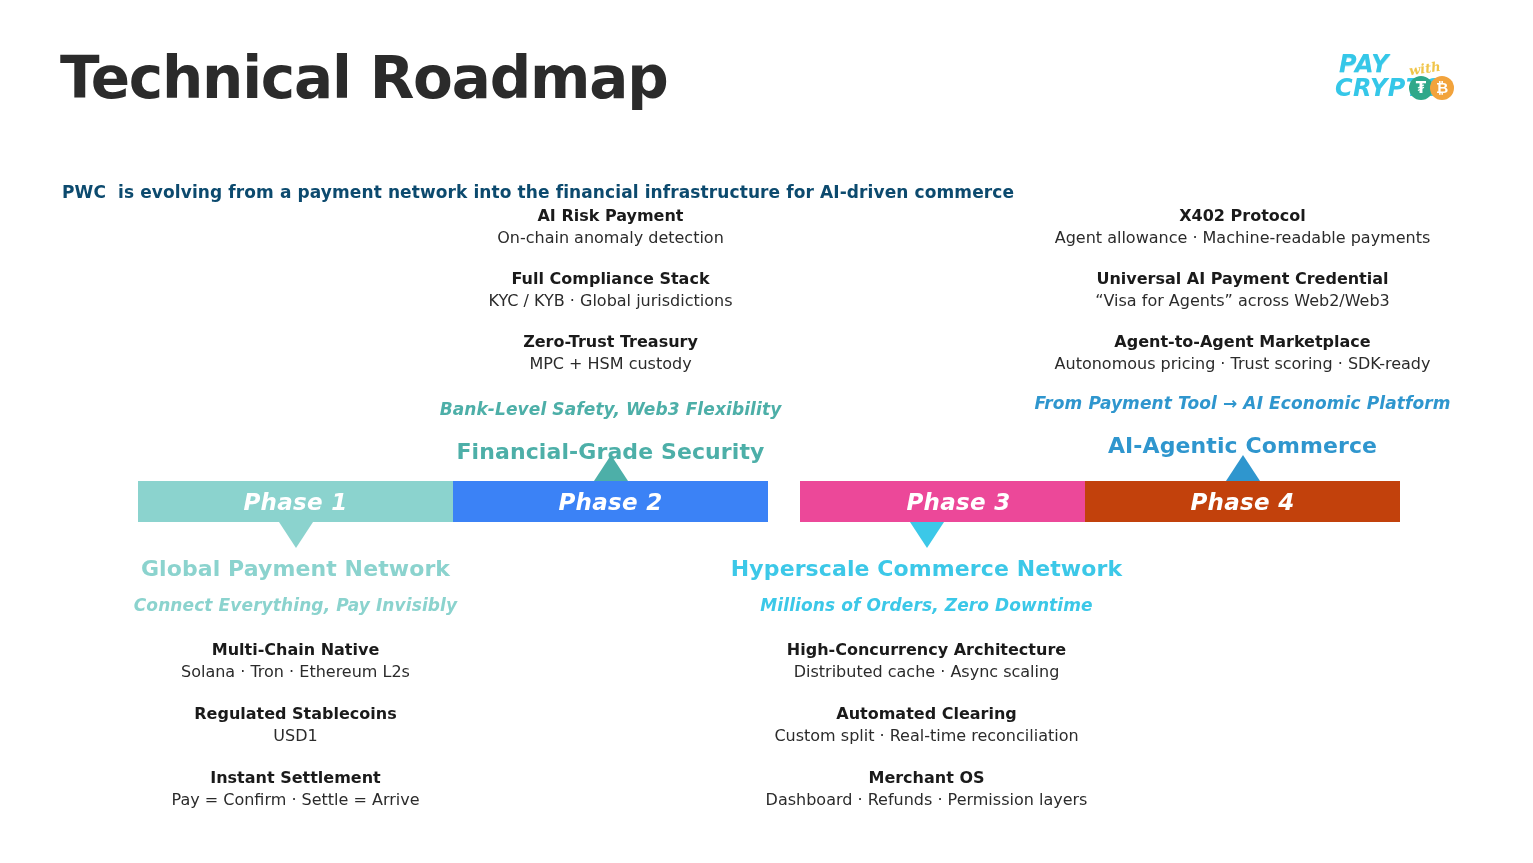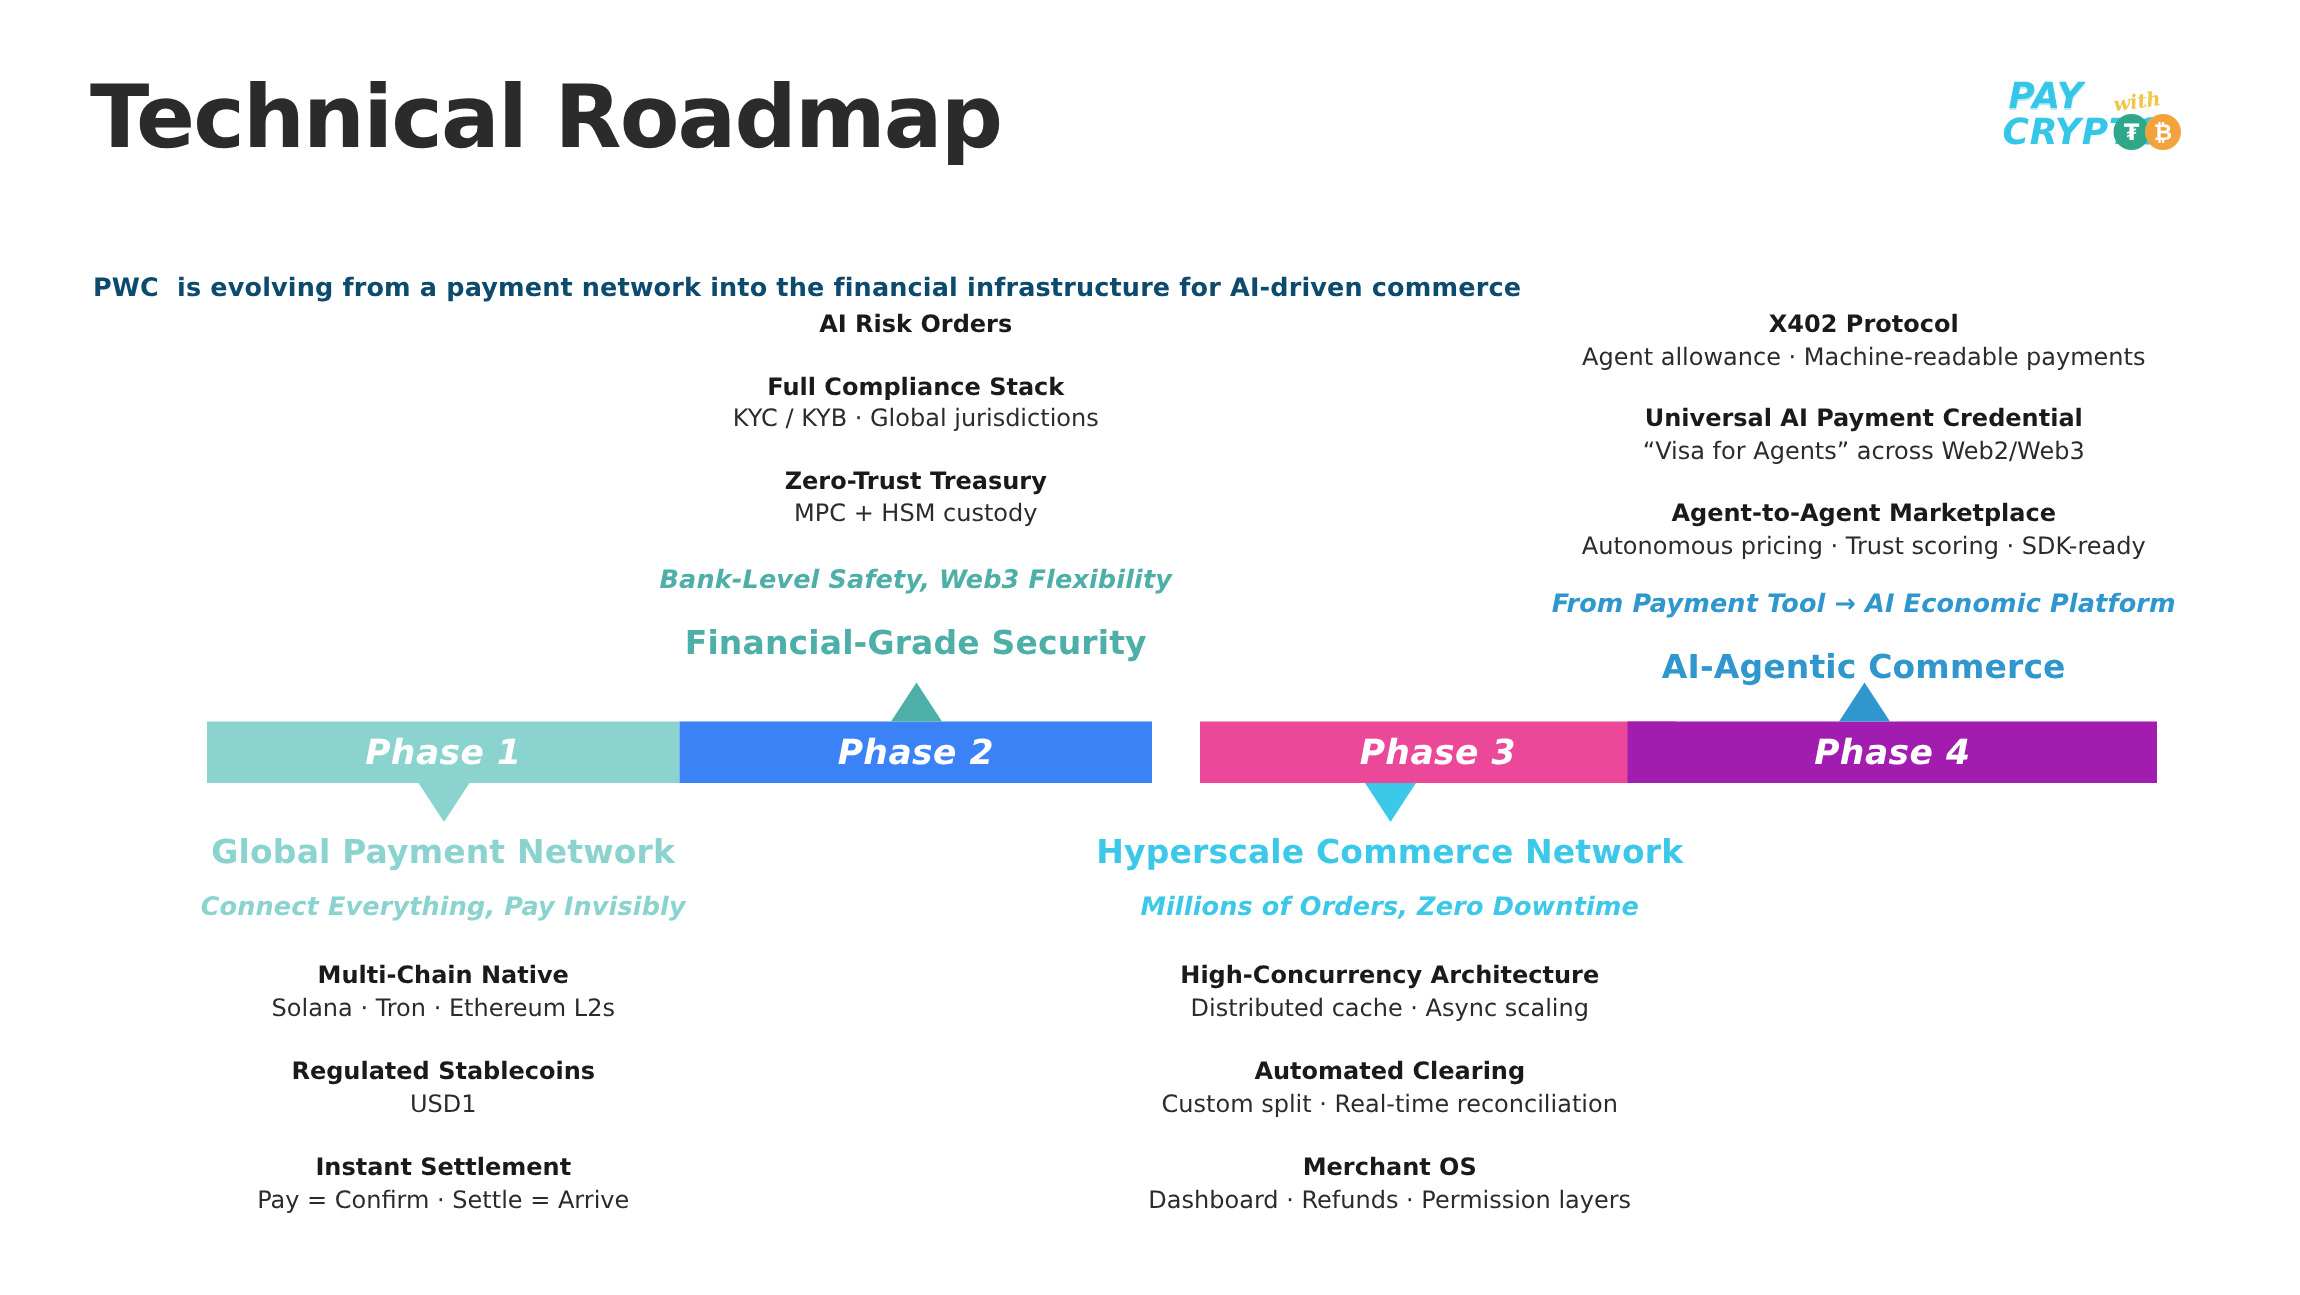--- a/index.html
+++ b/index.html
@@ -221,21 +221,21 @@
     </div>
     <div class="tri-down" style="left: 140.5px; border-top: 26px solid rgb(139, 211, 206);"></div>
     <div class="phase-segment" style="left: 315px; width: 315px; background: #3b82f6;">
       <span class="phase-label">Phase 2</span>
     </div>
     <div class="tri-up" style="left: 455.5px; border-bottom: 26px solid rgb(77, 175, 168);"></div>
     <div class="phase-segment" style="left: 662px; width: 317px; background: #ec4899;">
       <span class="phase-label">Phase 3</span>
     </div>
     <div class="tri-down" style="left: 771.5px; border-top: 26px solid rgb(60, 200, 232);"></div>
-    <div class="phase-segment" style="left: 947px; width: 353px; background: #a21caf;">
+    <div class="phase-segment" style="left: 947px; width: 315px; background: #c2410c;">
       <span class="phase-label">Phase 4</span>
     </div>
     <div class="tri-up" style="left: 1087.5px; border-bottom: 26px solid rgb(47, 150, 206);"></div>
   </div>
 
 <div id="phase-blocks">
     <div class="phase-block below" style="left: -24.5px; width: 640px; top: 556px;">
       <div class="phase-heading" style="color: rgb(139, 211, 206);">Global Payment Network</div>
       <div class="phase-tagline" style="color: rgb(139, 211, 206);">Connect Everything, Pay Invisibly</div>
       <ul class="phase-items">
@@ -249,21 +249,22 @@
         </li>
         <li class="phase-item">
           <div class="item-title">Instant Settlement</div>
           <div class="item-desc">Pay = Confirm · Settle = Arrive</div>
         </li>
       </ul>
     </div>
     <div class="phase-block above" style="left: 290.5px; width: 640px; top: 205px;">
       <ul class="phase-items">
         <li class="phase-item">
-          <div class="item-title">AI Risk Orders</div>
+          <div class="item-title">AI Risk Payment</div>
+          <div class="item-desc">On-chain anomaly detection</div>
         </li>
         <li class="phase-item">
           <div class="item-title">Full Compliance Stack</div>
           <div class="item-desc">KYC / KYB · Global jurisdictions</div>
         </li>
         <li class="phase-item">
           <div class="item-title">Zero-Trust Treasury</div>
           <div class="item-desc">MPC + HSM custody</div>
         </li>
       </ul>

